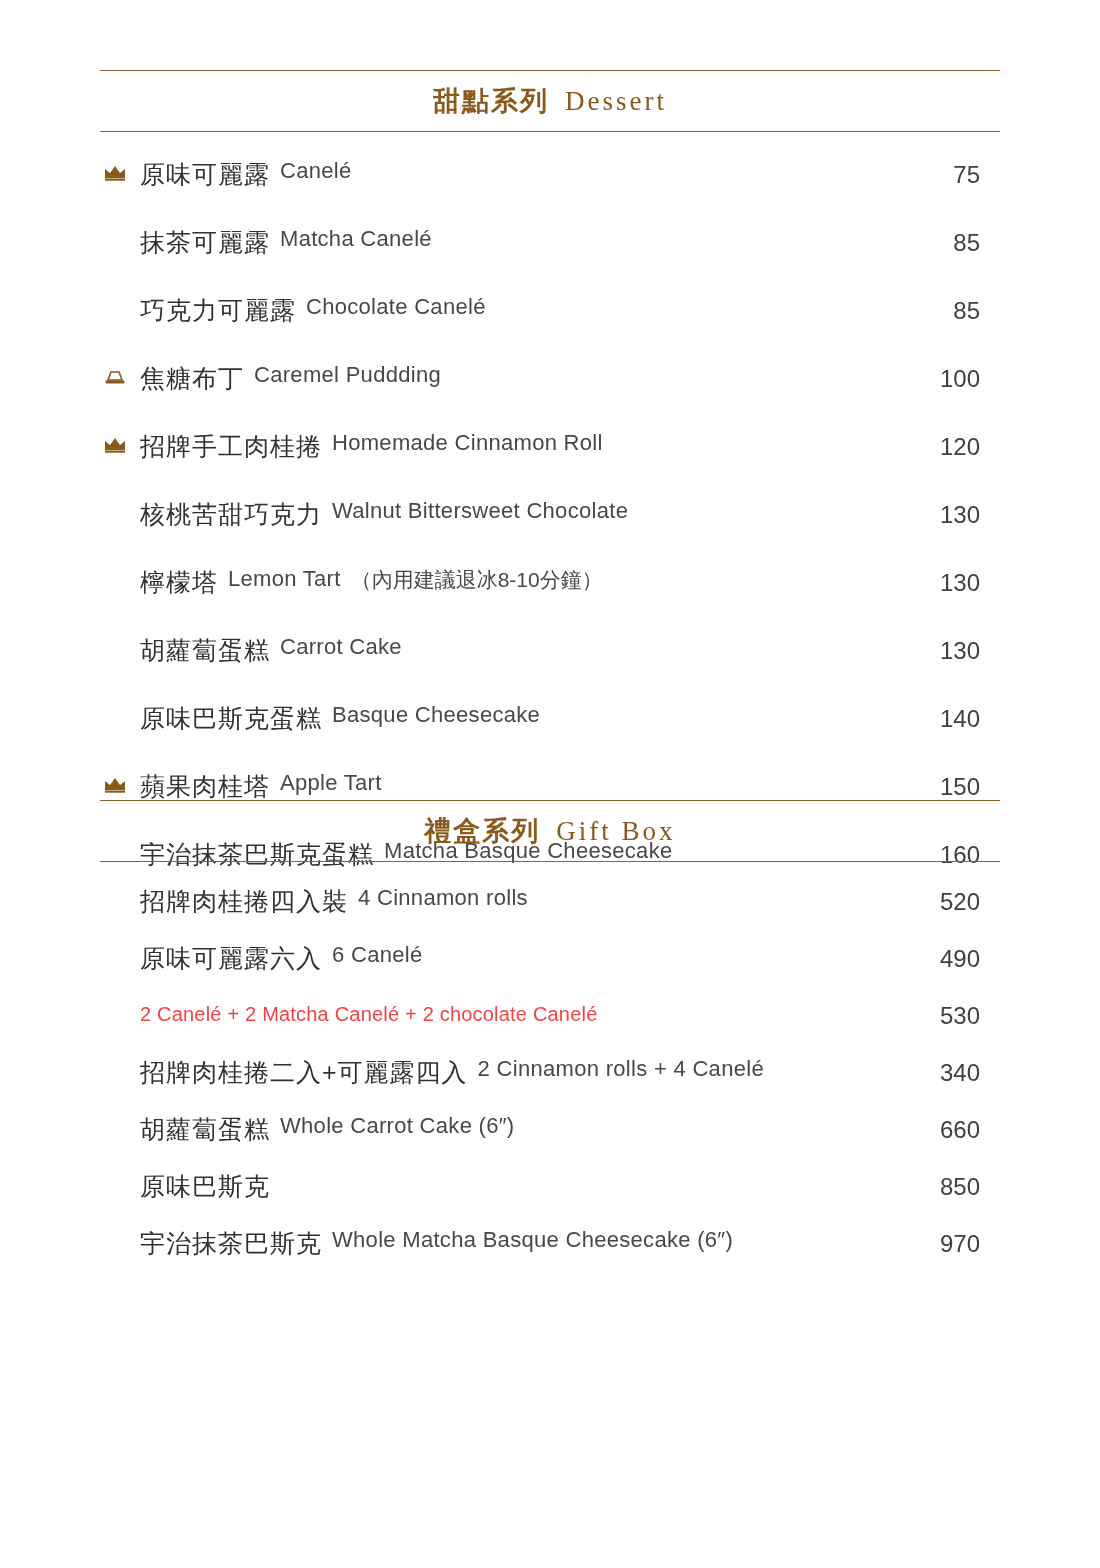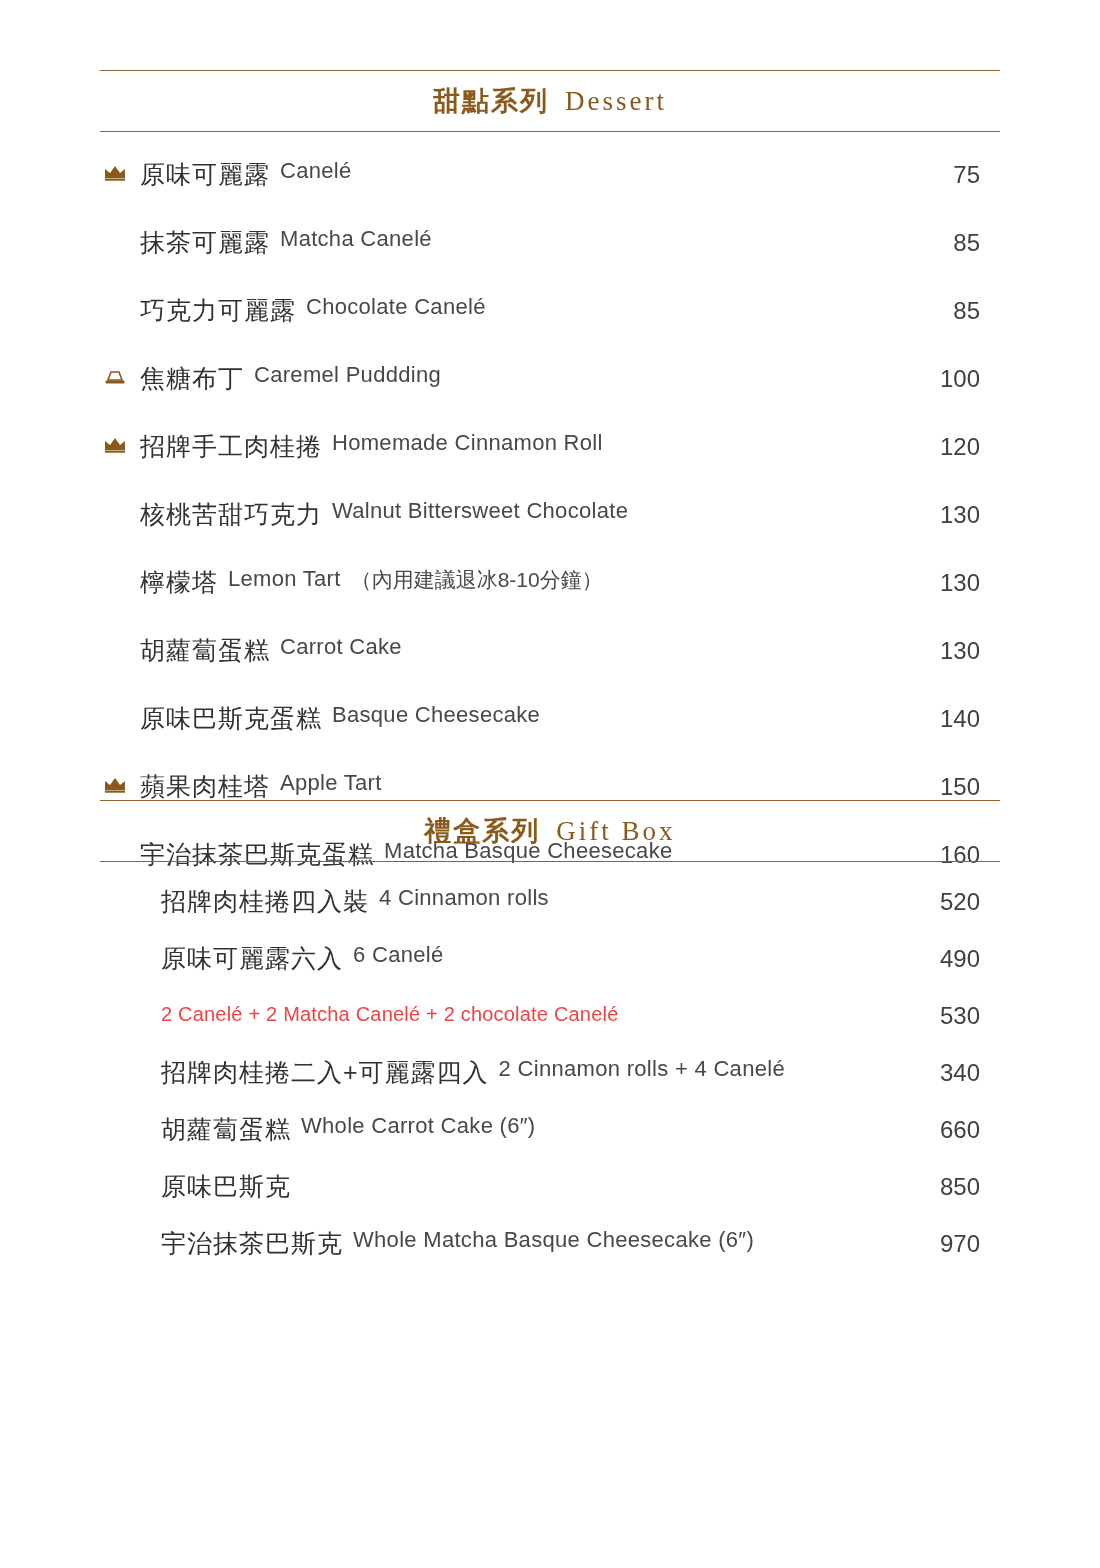--- a/index.html
+++ b/index.html
@@ -114,21 +114,20 @@
     text-align: right;
     font-size: 24px;
     color: #404040;
     padding-top: 3px;
   }
 
   
   .items.tight .item {
     min-height: 48px;
     padding: 5px 0 4px 0;
-    margin-left: 21px;
   }
 </style>
 </head>
 <body>
 
 <div class="page">
 
   <div class="section" id="section-0" style="top:70px;">
     <div class="section-header">
       <div class="section-title">

